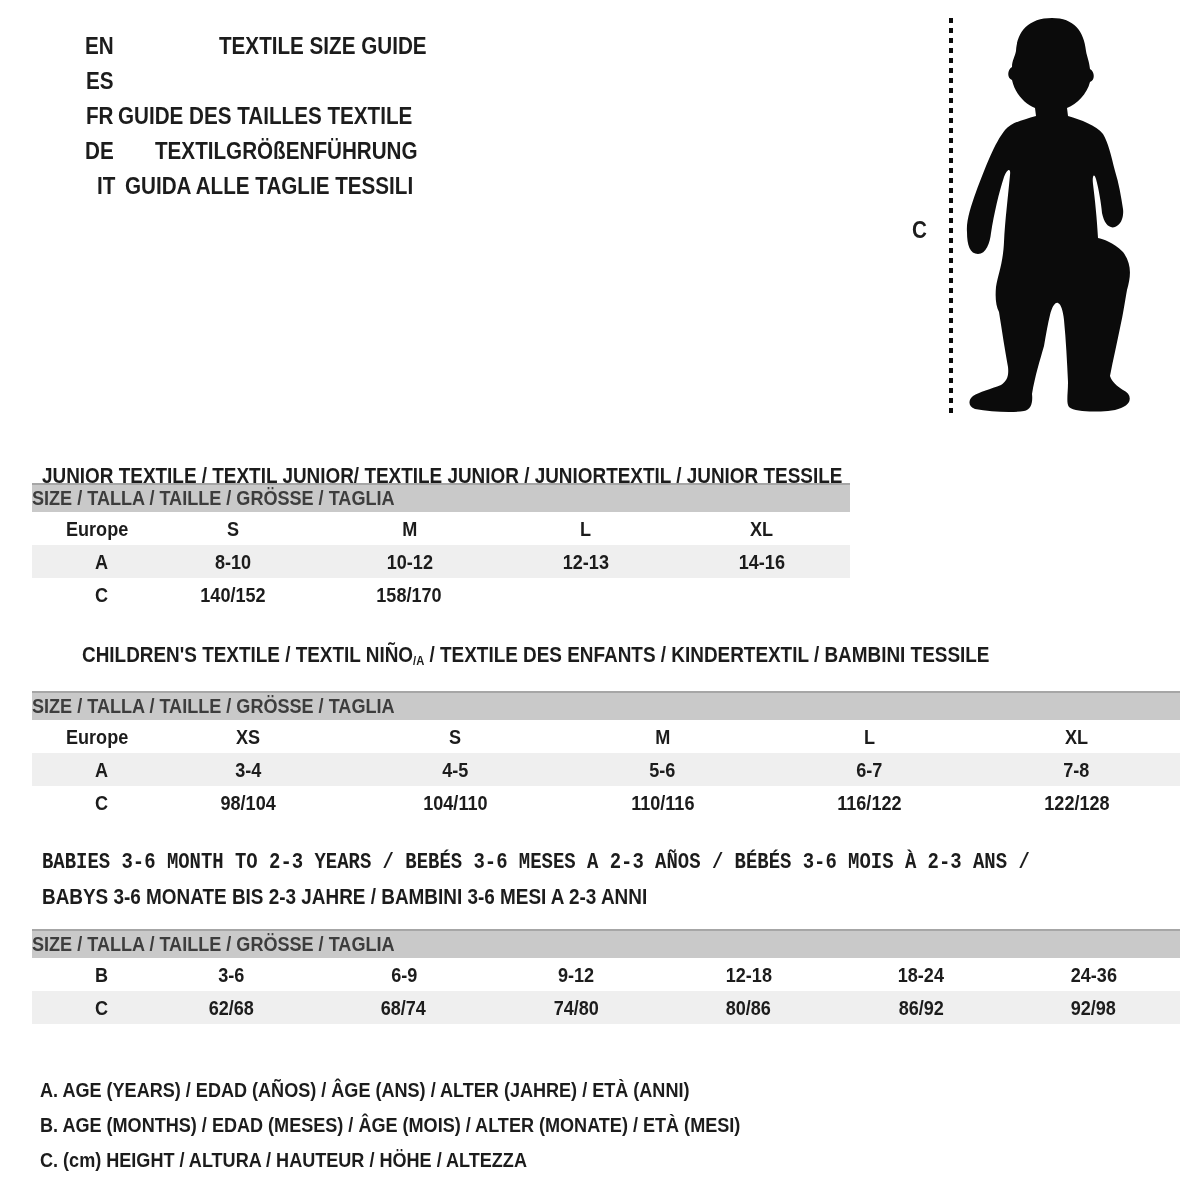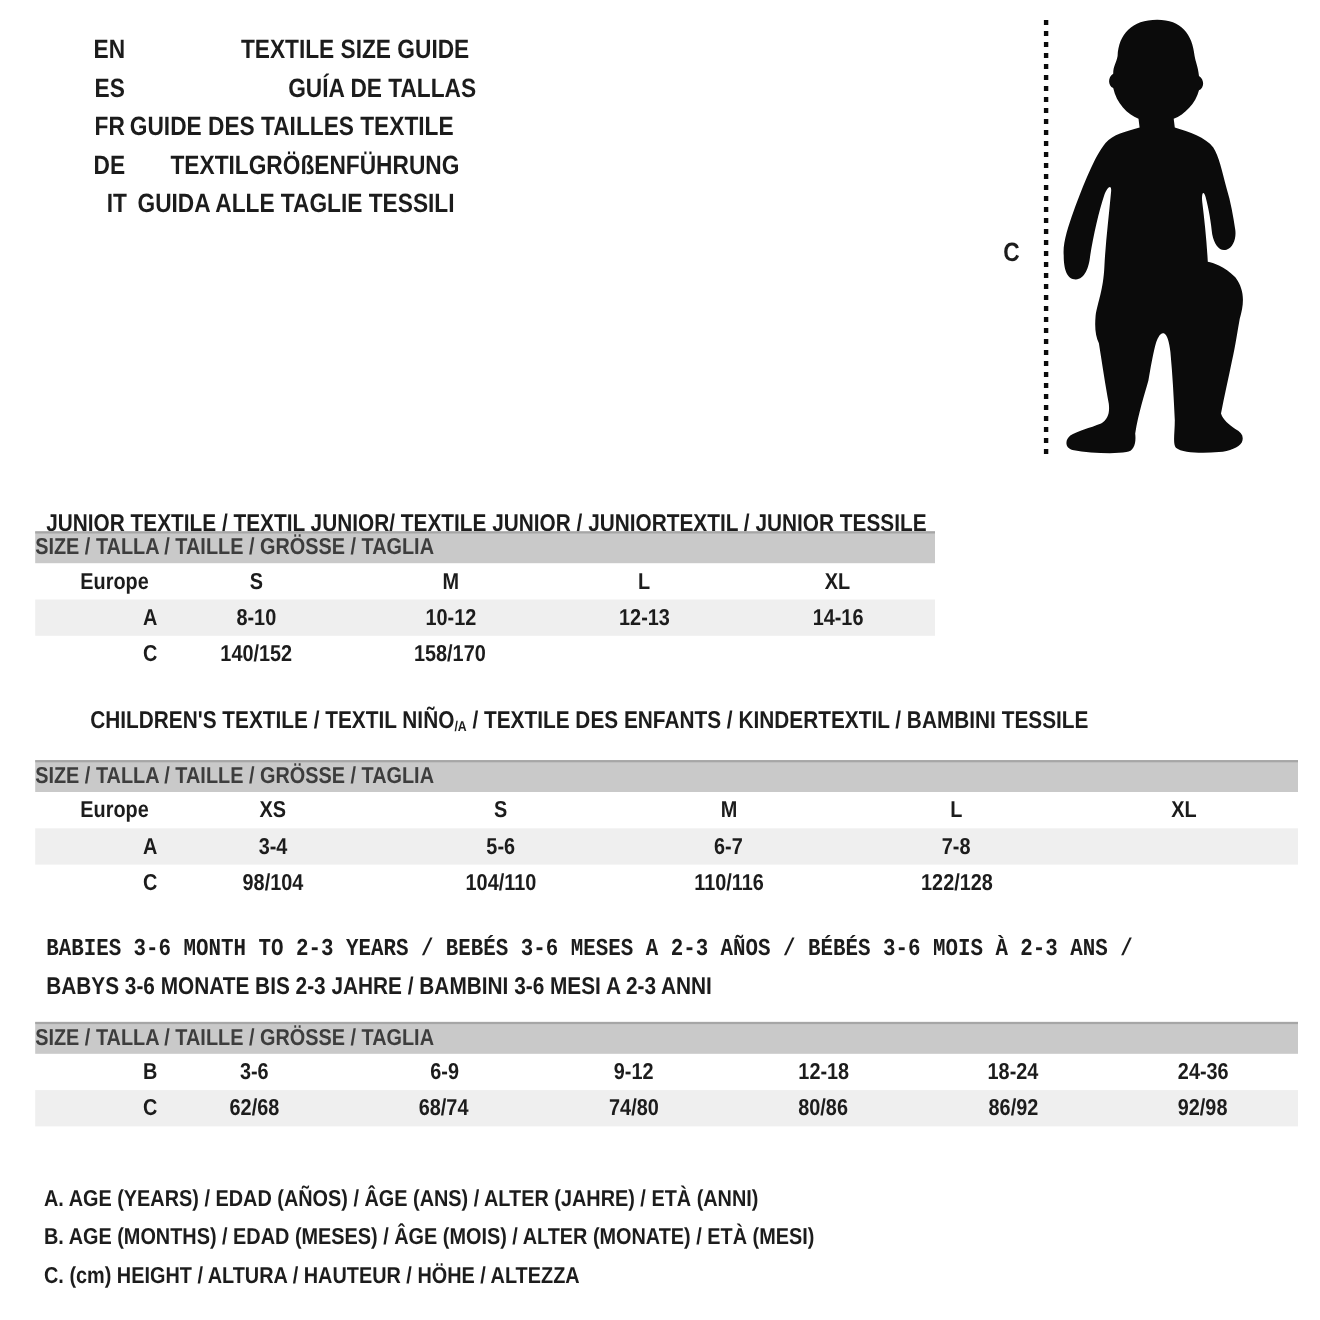--- a/index.html
+++ b/index.html
@@ -41,36 +41,35 @@
     height:29px;line-height:26px;background:var(--bar_bg);
     border-top:2px solid var(--bar_border);padding-left:0;
     color:var(--bar_text);font-size:21px;
   }
   .trow{display:grid;height:33px;line-height:33px;font-size:21px;}
   .cols4{grid-template-columns:113px repeat(4,1fr);}
   .cols5{grid-template-columns:113px repeat(5,1fr);}
   .cols6{grid-template-columns:113px repeat(6,1fr);}
   .trow.shaded{background:var(--row_shaded);}
   .cell{text-align:center;overflow:hidden;}
-  .cell.lbl{text-align:right;padding-left:8px;margin-left:20px;}
+  .cell.lbl{text-align:center;padding-left:8px;margin-left:20px;}
 
   
   .legend-line{height:35px;line-height:35px;font-size:21px;}
 </style>
 </head>
 <body>
 
 <div class="abs lang-list">
   <div class="lang-row">
     <span><span class="cond">EN</span></span>
     <span><span class="cond">TEXTILE SIZE GUIDE</span></span>
   </div>
   <div class="lang-row">
     <span><span class="cond">ES</span></span>
-    <span><span class="cond">GUÍA DE TALLAS</span></span>
   </div>
   <div class="lang-row">
     <span><span class="cond">FR</span></span>
     <span><span class="cond">GUIDE DES TAILLES TEXTILE</span></span>
   </div>
   <div class="lang-row">
     <span><span class="cond">DE</span></span>
     <span><span class="cond">TEXTILGRÖßENFÜHRUNG</span></span>
   </div>
   <div class="lang-row">
@@ -169,29 +168,31 @@
     <div class="cell lbl"><span class="cond">Europe</span></div>
     <div class="cell"><span class="cond ctr">XS</span></div>
     <div class="cell"><span class="cond ctr">S</span></div>
     <div class="cell"><span class="cond ctr">M</span></div>
     <div class="cell"><span class="cond ctr">L</span></div>
     <div class="cell"><span class="cond ctr">XL</span></div>
   </div>
   <div class="trow cols5 shaded">
     <div class="cell lbl"><span class="cond">A</span></div>
     <div class="cell"><span class="cond ctr">3-4</span></div>
+    <div class="cell"><span class="cond ctr">4-5</span></div>
     <div class="cell"><span class="cond ctr">5-6</span></div>
     <div class="cell"><span class="cond ctr">6-7</span></div>
     <div class="cell"><span class="cond ctr">7-8</span></div>
   </div>
   <div class="trow cols5">
     <div class="cell lbl"><span class="cond">C</span></div>
     <div class="cell"><span class="cond ctr">98/104</span></div>
     <div class="cell"><span class="cond ctr">104/110</span></div>
     <div class="cell"><span class="cond ctr">110/116</span></div>
+    <div class="cell"><span class="cond ctr">116/122</span></div>
     <div class="cell"><span class="cond ctr">122/128</span></div>
   </div>
 </div>
 
 <div class="abs sec-title" style="left:42px;top:851px;font-family:Liberation Mono, monospace;">
   <span class="cond">BABIES 3-6 MONTH TO 2-3 YEARS / BEBÉS 3-6 MESES A 2-3 AÑOS / BÉBÉS 3-6 MOIS À 2-3 ANS /</span>
 </div>
 <div class="abs sec-title" style="left:42px;top:885px;">
   <span class="cond">BABYS 3-6 MONATE BIS 2-3 JAHRE / BAMBINI 3-6 MESI A 2-3 ANNI</span>
 </div>

